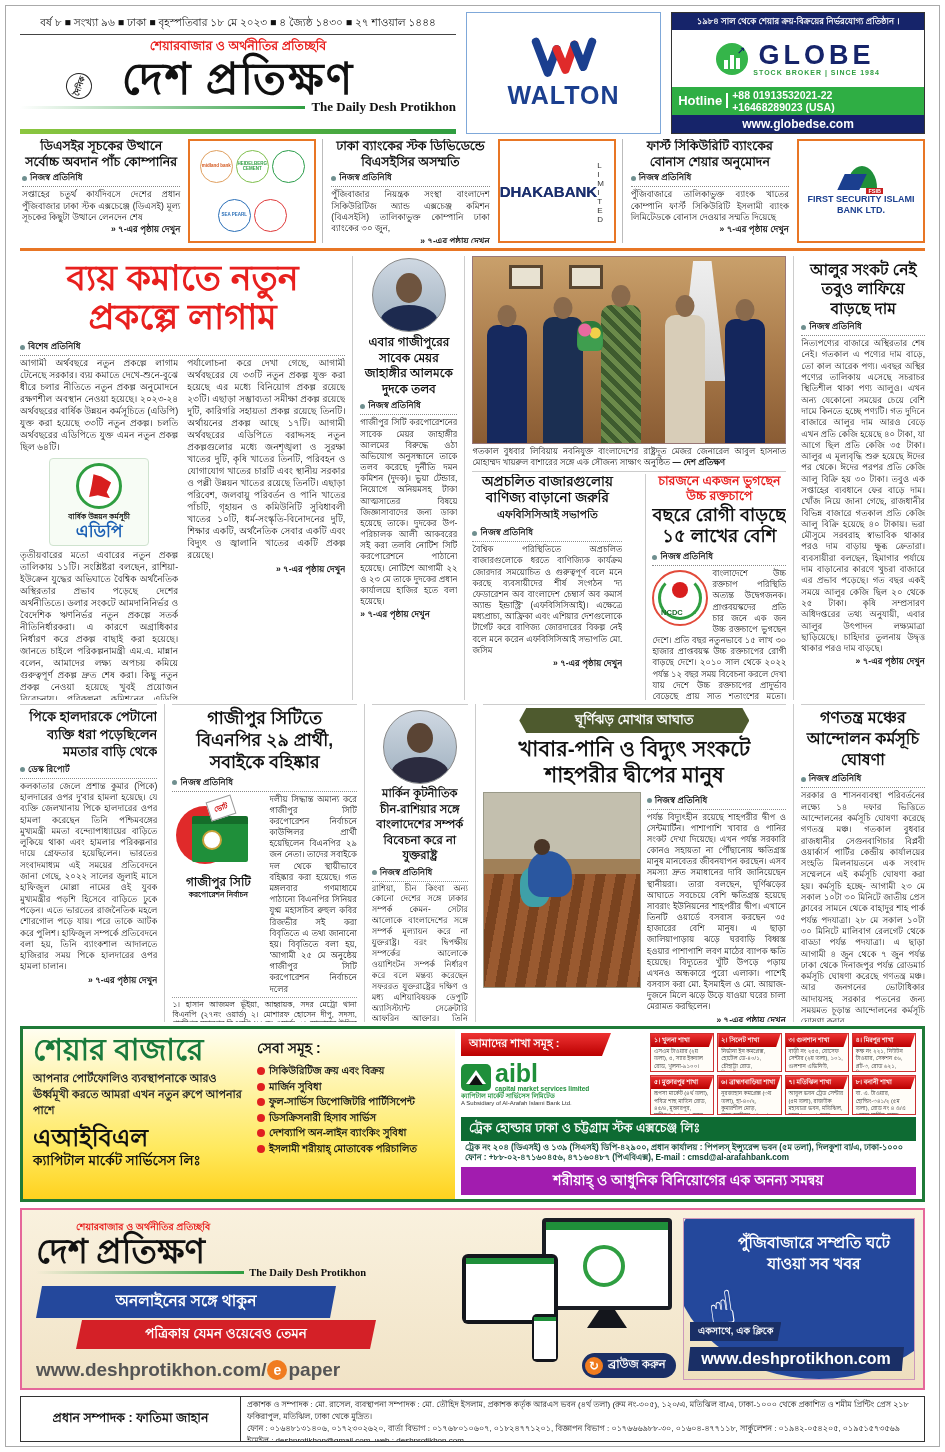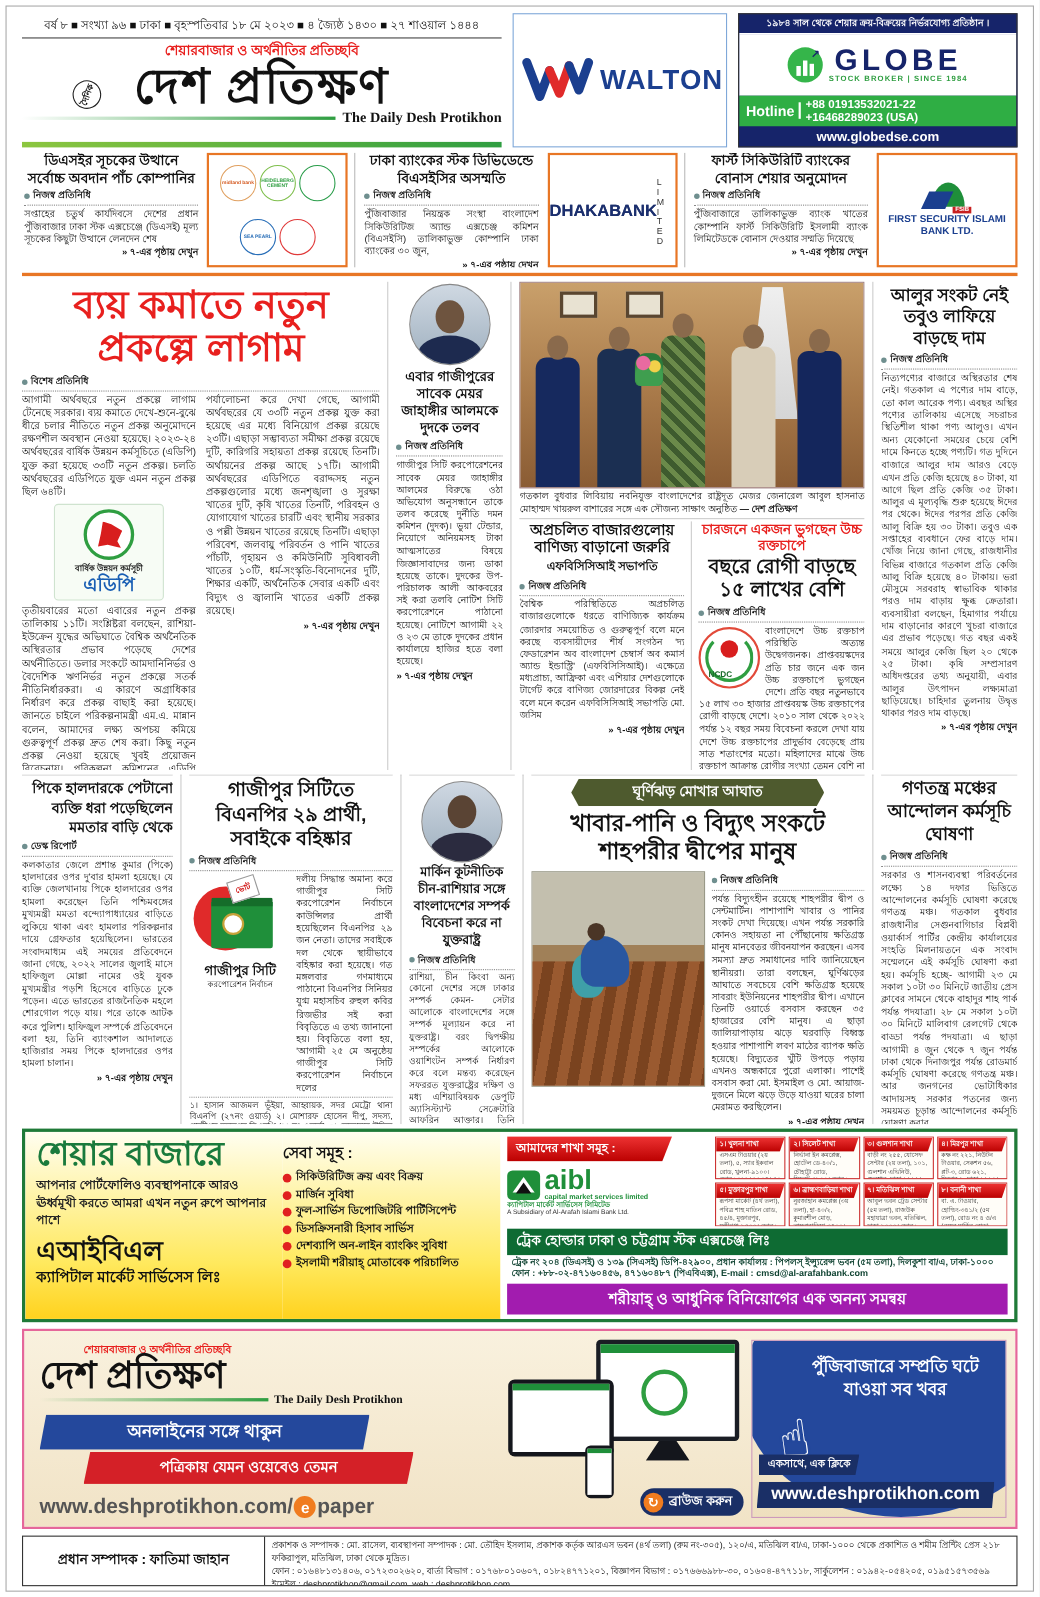--- a/index.html
+++ b/index.html
@@ -12,21 +12,21 @@
   .mast{width:438px;display:flex;flex-direction:column}
   .edition{font-size:10.5px;text-align:center;padding:3px 0 2px;border-bottom:1px solid #444;white-space:nowrap;overflow:hidden}
   .mastmain{position:relative;flex:1;text-align:center;padding-top:2px}
   .tagline{color:#e8201e;font-weight:bold;font-size:12.5px}
   .ttl{font-size:44px;font-weight:bold;letter-spacing:2px;line-height:1.05;font-family:"Liberation Serif","DejaVu Serif",serif}
   .badge{position:absolute;left:46px;top:38px;width:26px;height:26px;border:1px solid #222;border-radius:50%;font-size:8px;font-weight:bold;display:flex;align-items:center;justify-content:center;transform:rotate(-70deg);background:#fff}
   .engline{display:flex;align-items:center;justify-content:flex-end;gap:6px;margin-top:-4px}
   .engline .grule{height:3px;flex:1;background:linear-gradient(90deg,#fff,#2f9e41)}
   .engttl{font-size:13px;font-weight:bold;font-family:"Liberation Serif","DejaVu Serif",serif}
   .greenbar{height:5px;background:linear-gradient(90deg,#8cc63f,#2f9e41);margin-top:3px}
-  .walton{width:196px;border:1px solid #7fa8d9;display:flex;flex-direction:row;align-items:center;justify-content:center;gap:2px}
+  .walton{width:196px;border:1px solid #7fa8d9;display:flex;flex-direction:column;align-items:center;justify-content:center;gap:2px}
   .wname{color:#1b3f8f;font-weight:bold;font-size:25px;letter-spacing:1px}
   .globe{width:255px;background:#16246a;border:1px solid #333;display:flex;flex-direction:column;overflow:hidden}
   .g-top{color:#fff;font-size:8.5px;font-weight:bold;text-align:center;padding:3px 4px;line-height:1.3;border-bottom:1px solid #fff}
   .g-mid{background:#fff;flex:1;display:flex;align-items:center;justify-content:center;gap:5px;padding:2px 4px}
   .g-circle{width:32px;height:32px;border-radius:50%;background:#35b54a;position:relative;flex:0 0 auto}
   .g-circle i{position:absolute;bottom:6px;width:4px;background:#fff}
   .g-circle .b1{left:8px;height:9px}.g-circle .b2{left:14px;height:14px}.g-circle .b3{left:20px;height:11px}
   .g-circle em{position:absolute;top:2px;right:3px;color:#16246a;font-style:normal;font-size:10px;font-weight:bold}
   .g-wordwrap{text-align:center}
   .g-word{color:#16246a;font-weight:bold;font-size:27px;letter-spacing:4px;line-height:1}
@@ -99,21 +99,21 @@
   .fig{position:absolute;bottom:0;width:40px;height:130px;border-radius:10px 10px 0 0}
   .fig::before{content:"";position:absolute;left:50%;top:-20px;transform:translateX(-50%);width:19px;height:22px;border-radius:50%;background:#8a6a4c}
   .f1{left:14px;background:#16295e;height:118px}
   .f2{left:70px;background:#1b2f52;height:126px}
   .f3{left:128px;background:repeating-linear-gradient(45deg,#3e5b2e 0 5px,#6b8a4a 5px 10px);height:138px}
   .f4{left:192px;background:#d8cdb8;height:128px}
   .f5{left:252px;background:#14265c;height:124px}
   .bouquet{position:absolute;left:104px;bottom:92px;width:26px;height:30px;background:radial-gradient(circle at 30% 30%,#e86aa0 6px,transparent 7px),radial-gradient(circle at 70% 40%,#f2d04a 5px,transparent 6px),radial-gradient(circle at 50% 70%,#3f9e4f 12px,#2c7a3a 16px);border-radius:40% 40% 20% 20%}
   .caption{font-size:8.4px;text-align:justify;line-height:1.3;margin:2px 0 3px}
   .credit{font-weight:bold;white-space:nowrap}
-  .duo{display:flex;gap:6px;border-top:1px solid #ccc;padding-top:2px}
+  .duo{display:flex;gap:23px;border-top:1px solid #ccc;padding-top:2px}
   .fbcci{width:150px;overflow:hidden}
   .fbcci h3{font-size:13.5px;text-align:center;line-height:1.2}
   .fbcci h4{font-size:10.5px;text-align:center;font-weight:bold;margin-top:1px}
   .fbcci .sbody{font-size:8.4px}
   .hyper{flex:1;overflow:hidden;border-left:1px solid #ccc;padding-left:6px}
   .kicker{color:#e8201e;font-weight:bold;font-size:12.5px;text-align:center;line-height:1.2}
   .hyper h2{font-size:18px;text-align:center;line-height:1.2;margin:1px 0 2px}
   .ncdc{float:left;width:56px;height:56px;margin:2px 4px 2px 0;border:2px solid #e24a3a;border-radius:50%;position:relative;background:#fff}
   .ncdc::before{content:"";position:absolute;inset:4px;border:3px solid #2f9e41;border-top-color:transparent;border-radius:50%}
   .ncdc i{position:absolute;left:50%;top:10px;transform:translateX(-50%);width:16px;height:16px;border-radius:50%;background:#d81e1e}
@@ -132,21 +132,21 @@
   .bnpcol{width:196px;overflow:hidden}
   .bnpcol h2{font-size:17.5px;text-align:center;line-height:1.25}
   .bnprow{display:flex;gap:5px;margin-top:2px}
   .ballotwrap{width:92px;flex:0 0 auto;text-align:center}
   .ballot{position:relative;width:88px;height:78px;margin:2px auto 0}
   .ballot .rc{position:absolute;left:2px;top:10px;width:58px;height:58px;border-radius:50%;background:#e02a2a}
   .ballot .box{position:absolute;left:18px;top:20px;width:56px;height:46px;background:#1f8f3a;border-top:8px solid #156d2a;border-radius:2px}
   .ballot .slip{position:absolute;left:34px;top:2px;width:26px;height:20px;background:#fff;border:1px solid #999;transform:rotate(-18deg);font-size:7px;font-weight:bold;color:#c00;display:flex;align-items:center;justify-content:center}
   .ballot .emb{position:absolute;left:28px;top:34px;width:20px;height:20px;border-radius:50%;background:#fff;border:2px solid #c8a23a}
   .blab1{font-weight:bold;font-size:12px;line-height:1.1;margin-top:2px}
-  .blab2{font-weight:normal;font-size:7.5px}
+  .blab2{font-weight:bold;font-size:7.5px}
   .bnpcol .sbody{font-size:8.4px;flex:1}
   .bnplist{font-size:7.6px;text-align:justify;line-height:1.3;margin-top:2px;border-top:1px dotted #999;padding-top:2px}
   .uscol{width:102px;overflow:hidden;text-align:center}
   .uscol h3{font-size:11.5px;line-height:1.35;margin:2px 0 1px}
   .uscol .sbyline{text-align:left}
   .uscol .sbody{font-size:8.2px;text-align:justify}
   .mokhacol{width:322px;overflow:hidden}
   .mbanner{width:230px;margin:0 auto;background:#4e5a2e;color:#fff;font-weight:bold;font-size:13px;text-align:center;padding:2px 0;clip-path:polygon(3% 0,97% 0,100% 50%,97% 100%,3% 100%,0 50%)}
   .mokhacol h1{font-size:21px;text-align:center;line-height:1.25;margin:3px 0}
   .mrow{display:flex;gap:6px}

